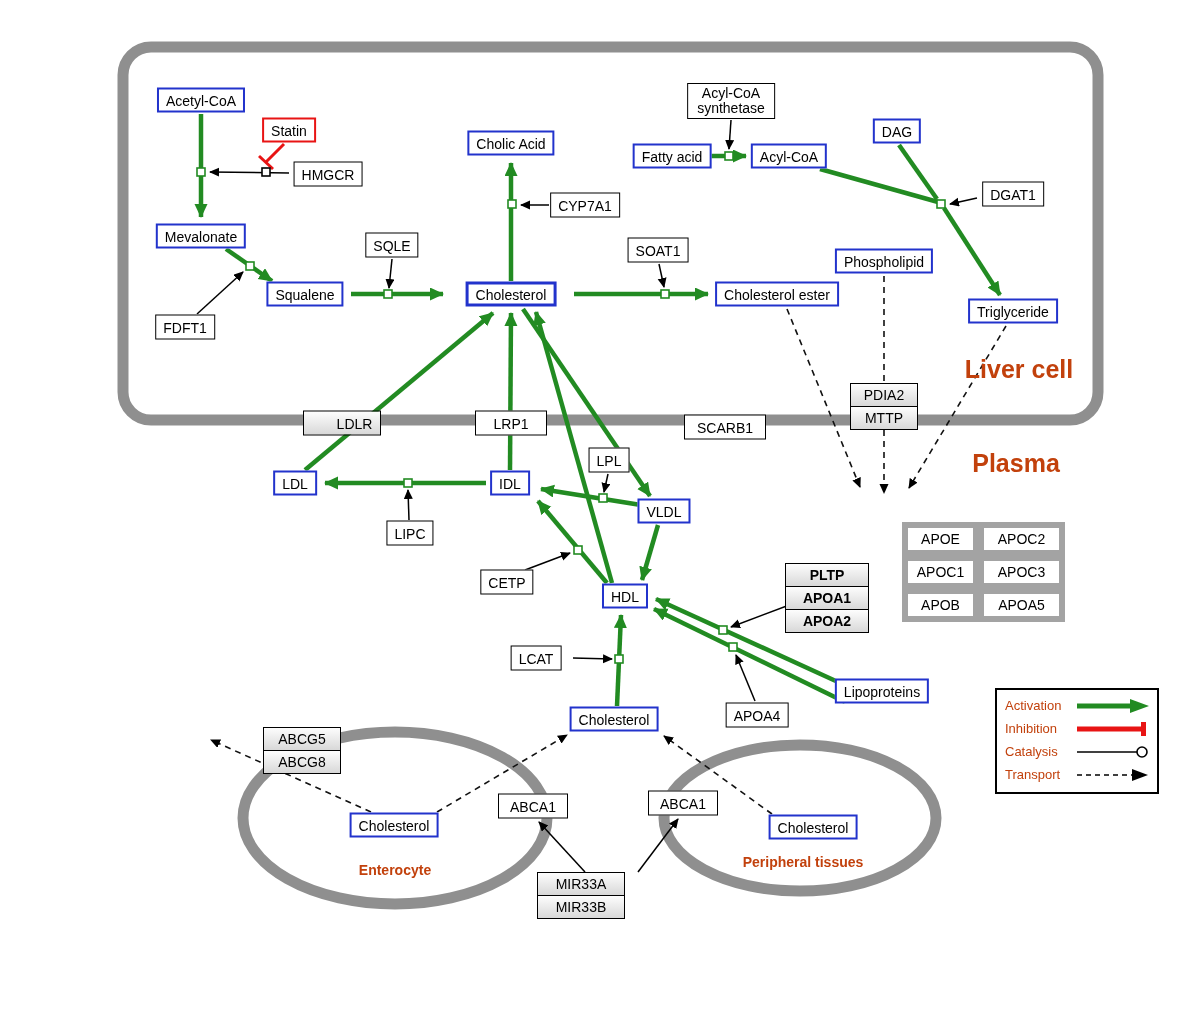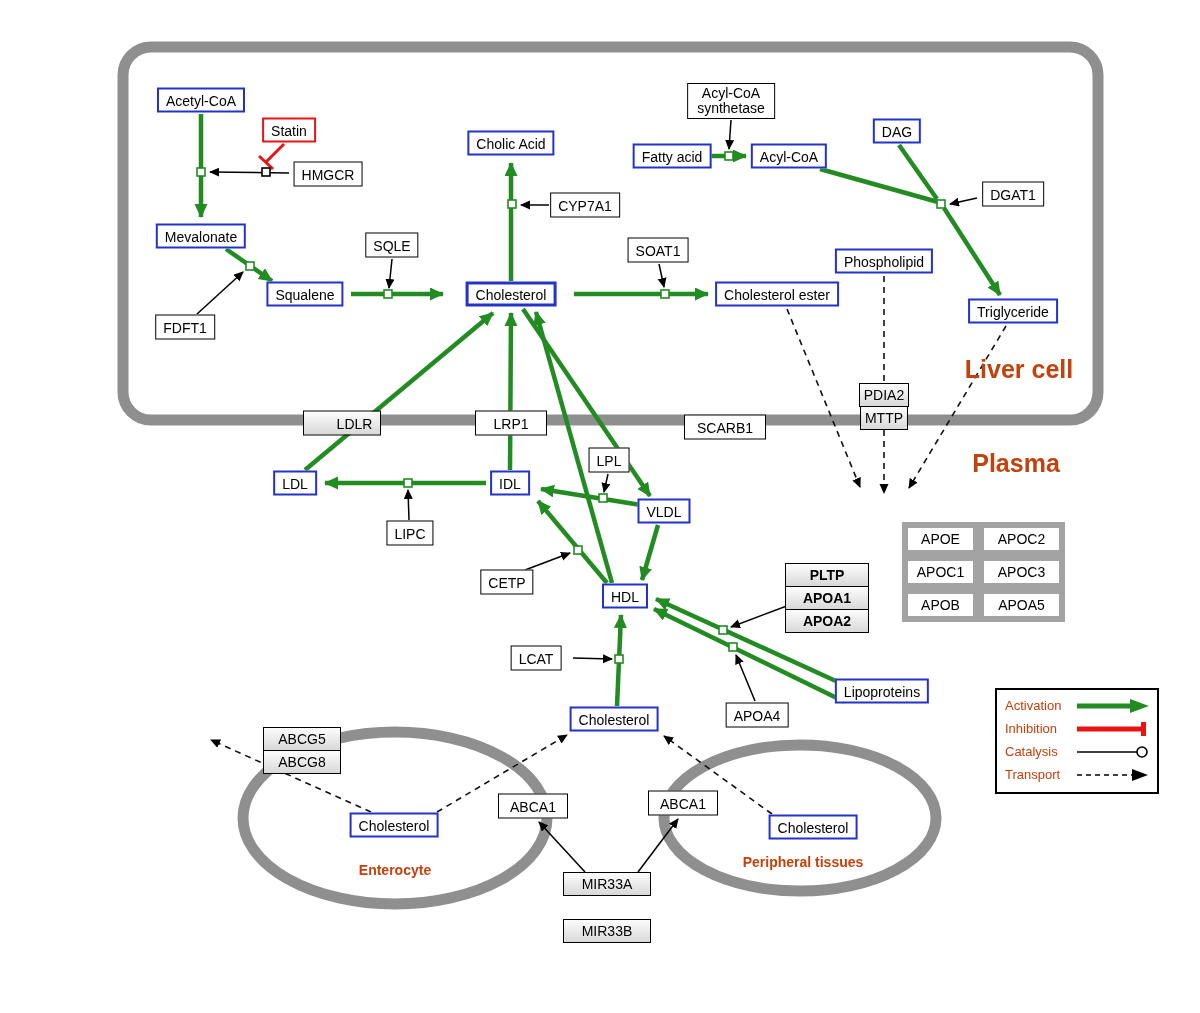--- a/index.html
+++ b/index.html
@@ -138,21 +138,21 @@
   <div class="node enz two-line" style="left:731px;top:101px;">
     <span>Acyl-CoA</span>
     <span>synthetase</span>
   </div>
   <div class="node metab" style="left:789px;top:156px;">Acyl-CoA</div>
   <div class="node metab" style="left:897px;top:131px;">DAG</div>
   <div class="node enz" style="left:1013px;top:194px;">DGAT1</div>
   <div class="node metab" style="left:884px;top:261px;">Phospholipid</div>
   <div class="node metab" style="left:1013px;top:311px;">Triglyceride</div>
 
-  <div class="stack" style="left:884px;top:384px;width:76px;align-items:center;">
+  <div class="stack" style="left:884px;top:384px;width:68px;">
     <div class="cell gray">PDIA2</div>
     <div class="cell gray">MTTP</div>
   </div>
   <div class="node enz gray" style="left:342px;top:423px;width:78px;">LDLR</div>
   <div class="node enz" style="left:511px;top:423px;width:72px;">LRP1</div>
   <div class="node enz" style="left:725px;top:427px;width:82px;">SCARB1</div>
   <div class="node enz" style="left:609px;top:460px;">LPL</div>
 
   <div class="node metab" style="left:295px;top:483px;">LDL</div>
   <div class="node metab" style="left:510px;top:483px;">IDL</div>
@@ -182,21 +182,21 @@
   <div class="node metab" style="left:614px;top:719px;">Cholesterol</div>
 
   <div class="stack" style="left:302px;top:728px;width:78px;">
     <div class="cell gray">ABCG5</div>
     <div class="cell gray">ABCG8</div>
   </div>
   <div class="node metab" style="left:394px;top:825px;">Cholesterol</div>
   <div class="node enz" style="left:533px;top:806px;width:70px;">ABCA1</div>
   <div class="node enz" style="left:683px;top:803px;width:70px;">ABCA1</div>
   <div class="node metab" style="left:813px;top:827px;">Cholesterol</div>
-  <div class="stack" style="left:607px;top:873px;width:88px;gap:24px;">
+  <div class="stack" style="left:581px;top:873px;width:88px;">
     <div class="cell gray">MIR33A</div>
     <div class="cell gray">MIR33B</div>
   </div>
 
   <div class="comp-label big" style="left:1019px;top:369px;">Liver cell</div>
   <div class="comp-label big" style="left:1016px;top:463px;">Plasma</div>
   <div class="comp-label mid" style="left:395px;top:870px;">Enterocyte</div>
   <div class="comp-label mid" style="left:803px;top:862px;">Peripheral tissues</div>
 
   <div class="legend">

